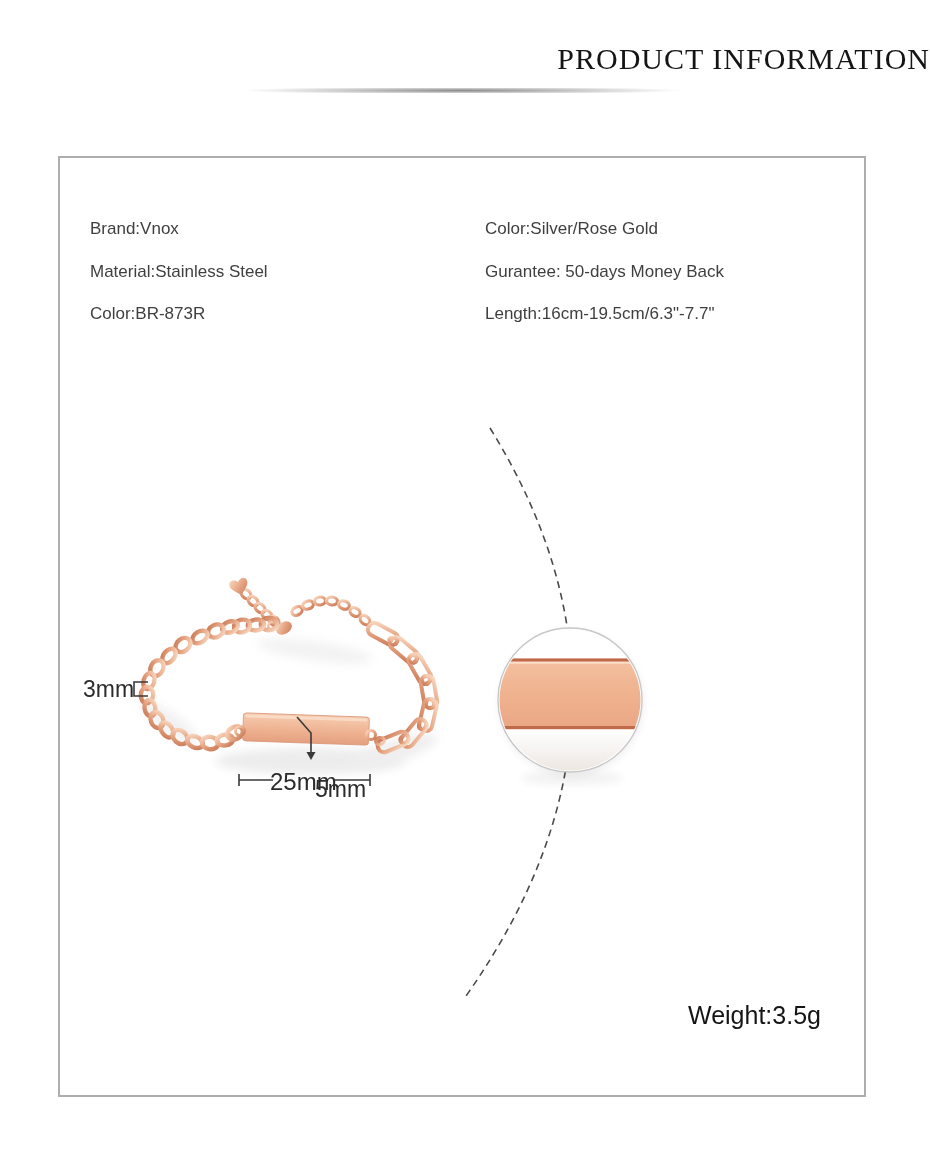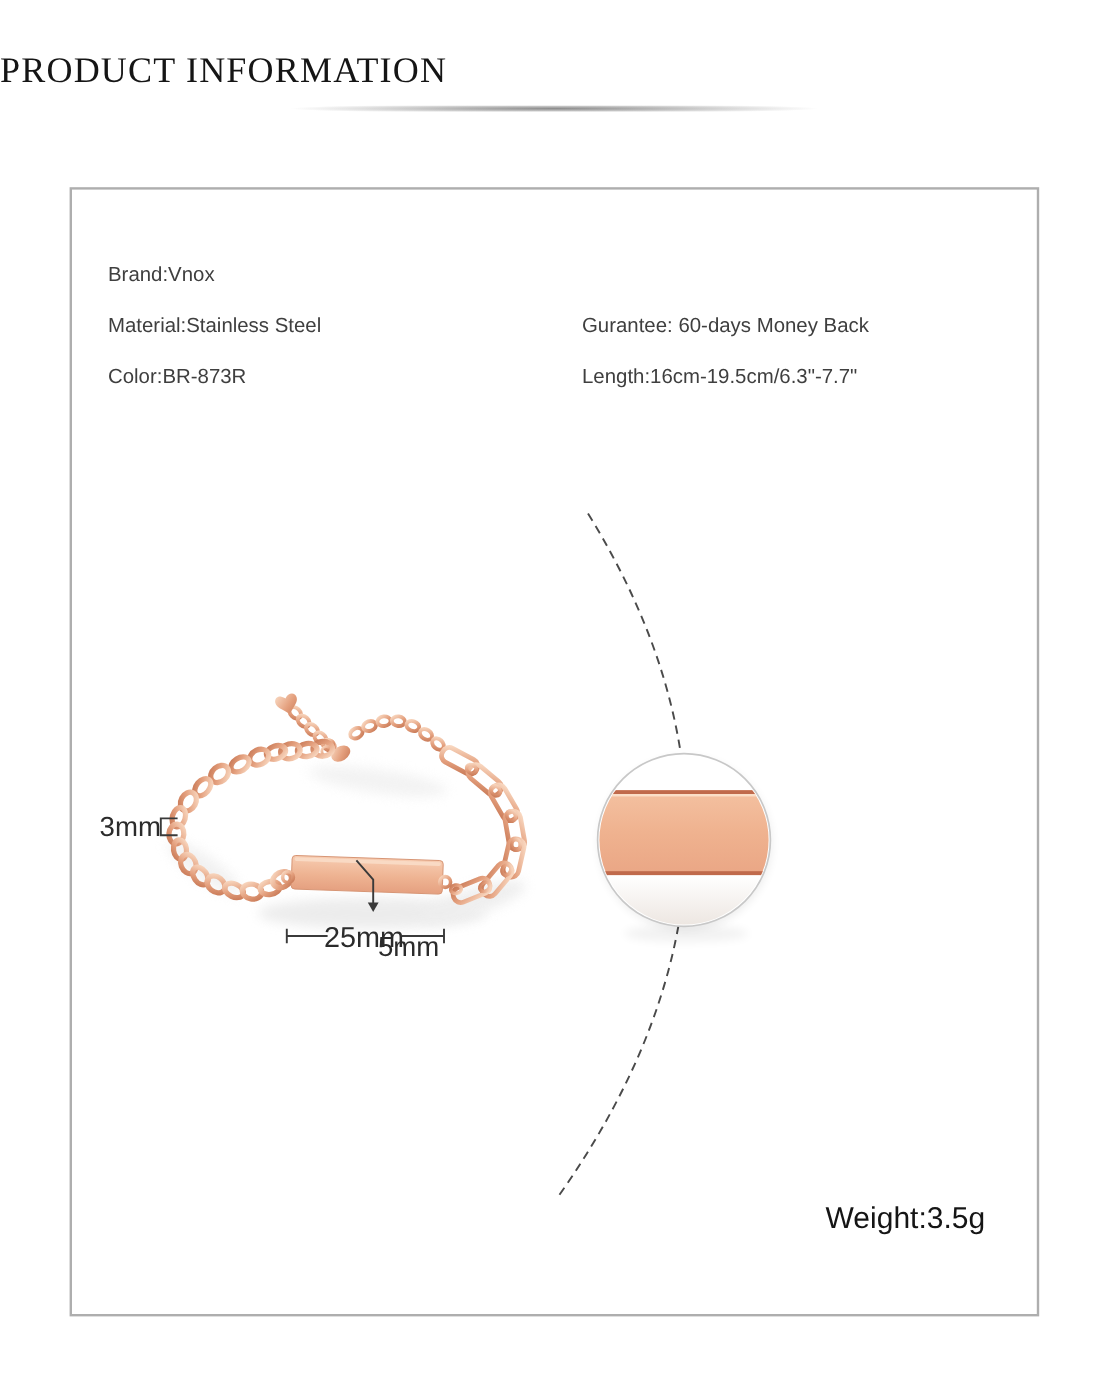--- a/index.html
+++ b/index.html
@@ -2,21 +2,21 @@
 <html><head>
 <meta charset="utf-8">
 <style>
   html,body { margin:0; padding:0; background:#ffffff; }
   .canvas {
     position:relative; width:930px; height:1152px; background:#ffffff;
     font-family:"Liberation Sans", sans-serif; overflow:hidden;
   }
   .page-title {
     position:absolute; top:44px; left:0; width:100%; margin:0;
-    text-align:left; font-family:"Liberation Serif", serif;
+    text-align:right; font-family:"Liberation Serif", serif;
     font-size:30px; font-weight:400; letter-spacing:1px; color:#151515;
     line-height:1;
   }
   .title-shadow {
     position:absolute; left:205px; top:88px; width:514px; height:5px;
     background:radial-gradient(ellipse 55% 100% at 50% 50%, rgba(45,45,45,.55), rgba(45,45,45,0) 78%);
     filter:blur(.6px);
   }
   .info-box {
     position:absolute; left:58px; top:156px; width:808px; height:941px;
@@ -48,21 +48,22 @@
 <div class="canvas">
 
   <h1 class="page-title">PRODUCT INFORMATION</h1>
   <div class="title-shadow"></div>
 
   <section class="info-box">
 
     <p class="spec l0">Brand:Vnox</p>
     <p class="spec l1">Material:Stainless Steel</p>
     <p class="spec l2">Color:BR-873R</p>
-    <p class="spec r1">Gurantee: 60-days Money Back</p>
+    <p class="spec r0">Color:Silver/Rose Gold</p>
+    <p class="spec r1">Gurantee: 50-days Money Back</p>
     <p class="spec r2">Length:16cm-19.5cm/6.3"-7.7"</p>
 
     <svg class="bracelet-svg" width="410" height="260" viewBox="0 0 410 260" role="img">
       <defs>
         <linearGradient id="lg" x1="0%" y1="0%" x2="100%" y2="100%">
           <stop offset="0%" stop-color="#f9d9c2"></stop>
           <stop offset="55%" stop-color="#e4a07e"></stop>
           <stop offset="100%" stop-color="#c97a57"></stop>
         </linearGradient>
         <linearGradient id="pg" x1="0%" y1="0%" x2="0%" y2="100%">

